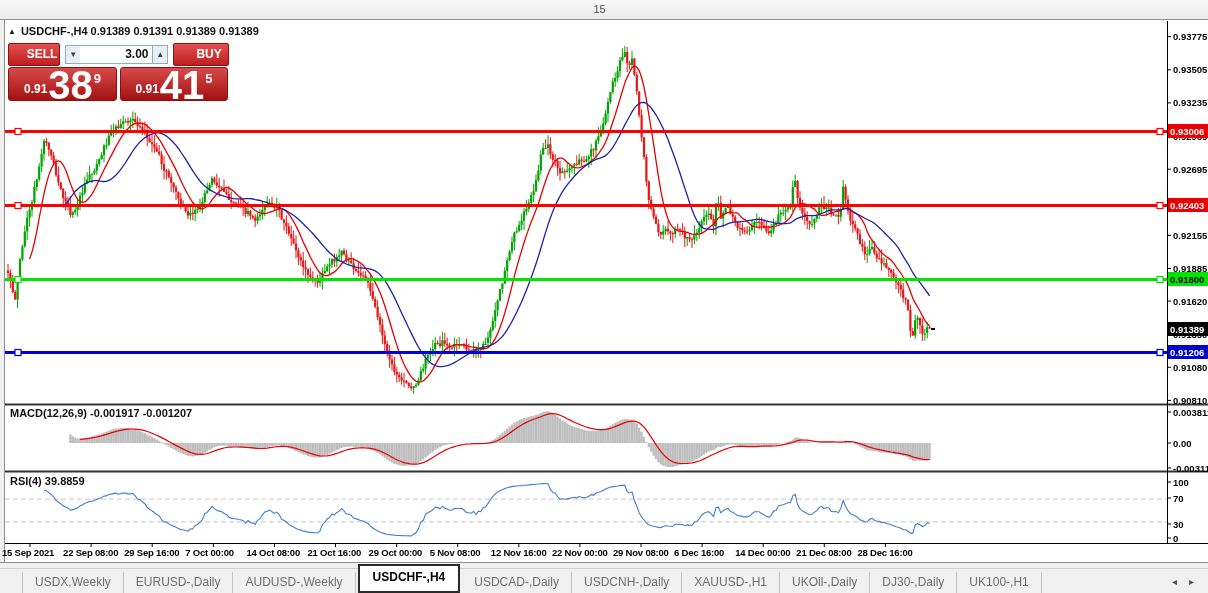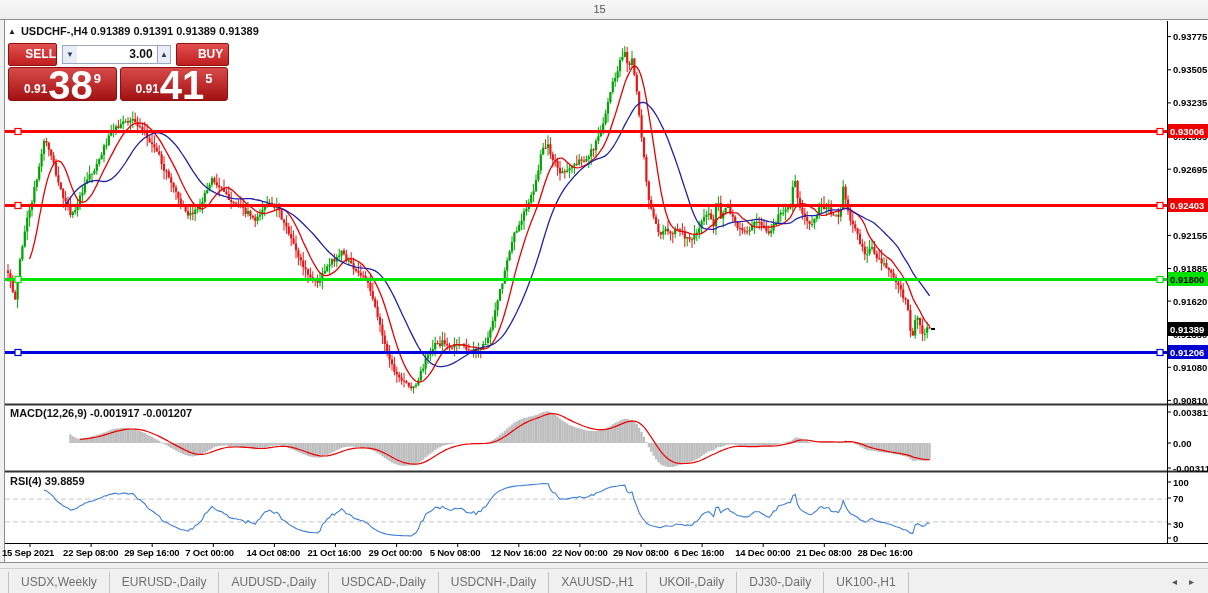--- a/index.html
+++ b/index.html
@@ -38,21 +38,21 @@
   }
   #sell-btn{width:45px;}
   #buy-btn{width:50px;margin-left:5px;}
   .spin{
     width:20px;height:19px;background:#e9edf5;border:1px solid #9aa7bf;
     display:flex;align-items:center;justify-content:center;
     font-size:8px;color:#30415e;cursor:pointer;box-sizing:border-box;
   }
   #vol-down{margin-left:5px;border-right:none;}
   #vol-input{
-    width:80px;height:19px;border:1px solid #9aa7bf;border-left:none;border-right:none;
+    width:72px;height:19px;border:1px solid #9aa7bf;border-left:none;border-right:none;
     font-family:"Liberation Sans",sans-serif;font-size:12px;font-weight:700;
     text-align:right;padding:0 4px 0 0;margin:0;box-sizing:border-box;color:#111;
   }
   #tw-row2{display:flex;margin-top:2px;}
   .px-panel{
     height:34px;border-radius:3px;border:1px solid #8f0f0f;
     background:linear-gradient(#d84a4a,#a31212);
     color:#fff;display:flex;align-items:flex-end;justify-content:center;
     cursor:pointer;box-sizing:border-box;
   }
@@ -62,21 +62,21 @@
   .px-big{font-size:40px;font-weight:700;line-height:30px;margin-bottom:0px;}
   .px-sup{font-size:13px;font-weight:700;margin:3px 0 0 1px;align-self:flex-start;}
   
   .pane-label{position:absolute;left:10px;font-size:11px;font-weight:700;color:#111;z-index:4;}
   #macd-label{top:407px;}
   #rsi-label{top:475px;}
   
   #tabbar{
     position:absolute;left:0;top:568px;width:1208px;height:25px;
     background:#f0f0f0;border-top:1px solid #cfcfcf;
-    display:flex;align-items:flex-end;padding-left:8px;box-sizing:border-box;
+    display:flex;align-items:flex-end;padding-left:22px;box-sizing:border-box;
   }
   .tab{
     font-size:12px;color:#6e6e6e;height:21px;line-height:21px;padding:0 12px;
     border-right:1px solid #c2c2c2;cursor:pointer;white-space:nowrap;
   }
   .tab.first{border-left:1px solid #c2c2c2;}
   .tab.active{
     background:#fff;color:#000;font-weight:700;height:25px;line-height:23px;
     border:2px solid #2a2a2a;padding:0 13px;margin:0 2px;z-index:2;
   }
@@ -268,21 +268,22 @@
     </div>
   </div>
 </div>
 
 <div class="pane-label" id="macd-label">MACD(12,26,9) -0.001917 -0.001207</div>
 <div class="pane-label" id="rsi-label">RSI(4) 39.8859</div>
 
 <div id="tabbar">
     <div class="tab first">USDX,Weekly</div>
     <div class="tab">EURUSD-,Daily</div>
-    <div class="tab">AUDUSD-,Daily</div>
+    <div class="tab">AUDUSD-,Weekly</div>
+    <div class="tab active">USDCHF-,H4</div>
     <div class="tab">USDCAD-,Daily</div>
     <div class="tab">USDCNH-,Daily</div>
     <div class="tab">XAUUSD-,H1</div>
     <div class="tab">UKOil-,Daily</div>
     <div class="tab">DJ30-,Daily</div>
     <div class="tab">UK100-,H1</div>
   </div>
 <div id="tab-scroll">
   <span>◂</span>
   <span>▸</span>

